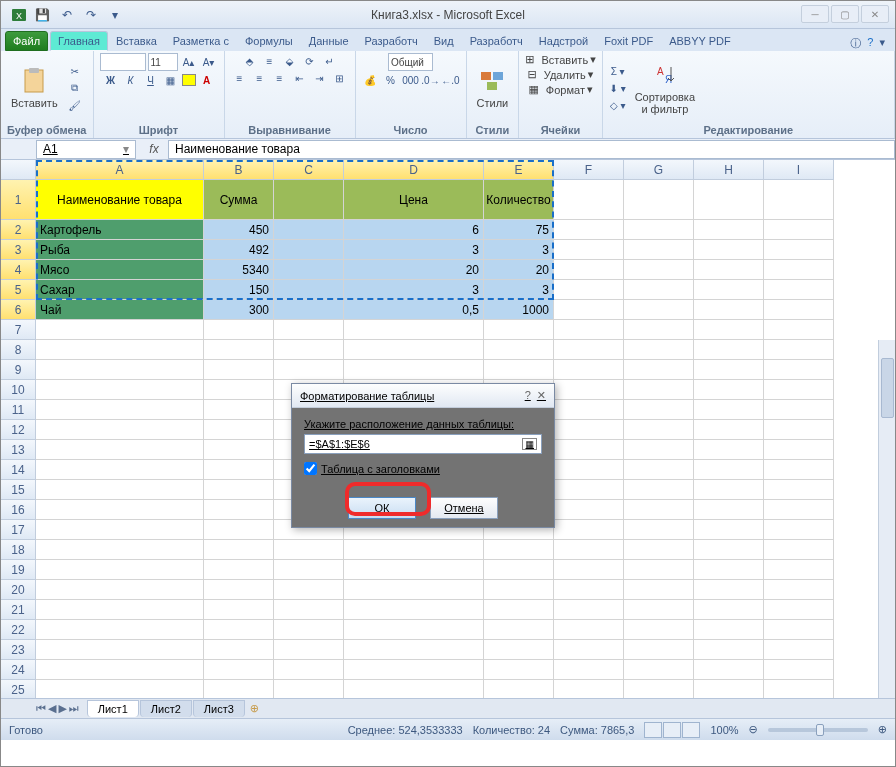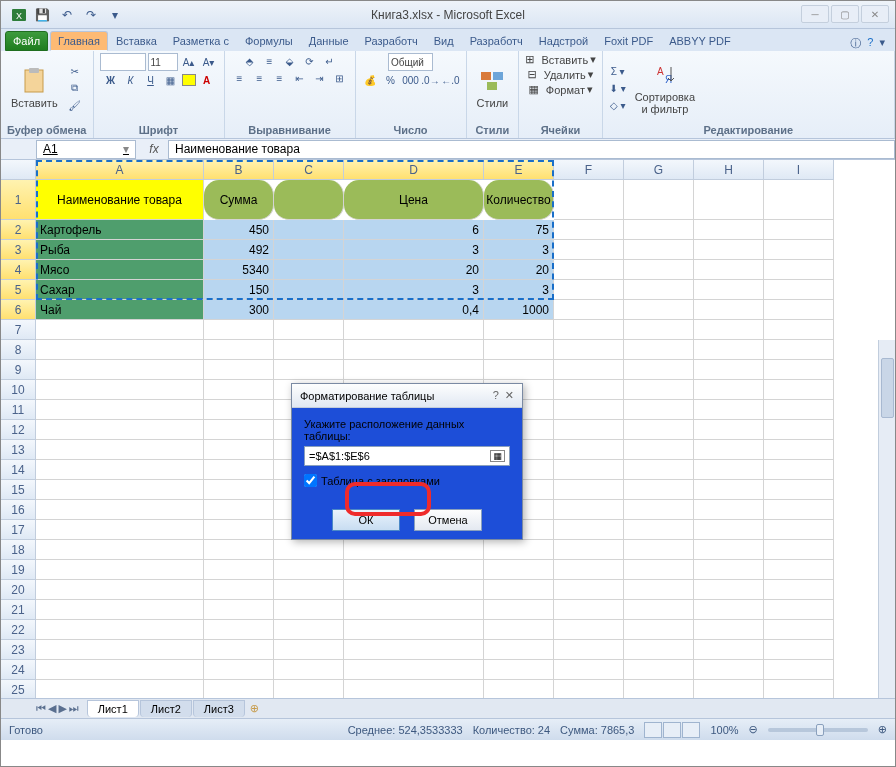--- a/index.html
+++ b/index.html
@@ -10,21 +10,21 @@
 .qat { display: flex; gap: 4px; margin-left: 8px; align-items: center; }
 .qat-btn { width: 20px; height: 20px; display: flex; align-items: center; justify-content: center; color: #3b5a8b; }
 .title-text { position: absolute; left: 50%; transform: translateX(-50%); color: #444; }
 .win-controls { position: absolute; right: 6px; top: 4px; display: flex; gap: 2px; }
 .win-btn { width: 28px; height: 18px; border: 1px solid #c4cfdd; background: #e8eef7; color: #888; font-size: 10px; display: flex; align-items: center; justify-content: center; border-radius: 2px; }
 
 
 .tabs { height: 22px; background: #dbe6f4; display: flex; align-items: flex-end; padding-left: 4px; font-size: 11px; color: #3b5a8b; }
 .tab { padding: 3px 7px; border: 1px solid transparent; cursor: default; }
 .tab.file { background: linear-gradient(#3d9b3d,#1f7d1f); color: #fff; border: 1px solid #1f6e1f; border-radius: 3px 3px 0 0; margin-right: 2px; }
-.tab.active { background: #fdba74; border: 1px solid #b6c5db; border-bottom: 1px solid #f5f9fd; border-radius: 3px 3px 0 0; }
+.tab.active { background: #5eead4; border: 1px solid #b6c5db; border-bottom: 1px solid #f5f9fd; border-radius: 3px 3px 0 0; }
 .help-icons { margin-left: auto; margin-right: 10px; display: flex; gap: 6px; color: #3b5a8b; font-size: 11px; }
 
 
 .ribbon { height: 88px; background: linear-gradient(#f5f9fd,#e6eef8); border-bottom: 1px solid #b6c5db; display: flex; font-size: 11px; color: #444; }
 .rgroup { border-right: 1px solid #c9d7e8; padding: 2px 6px; display: flex; flex-direction: column; justify-content: space-between; }
 .rgroup-body { display: flex; align-items: center; gap: 4px; flex: 1; }
 .rgroup-label { text-align: center; font-size: 11px; color: #5d7088; padding-top: 1px; font-weight: bold; }
 .big-btn { display: flex; flex-direction: column; align-items: center; gap: 2px; padding: 2px 4px; }
 .big-btn .icon { width: 28px; height: 28px; display: flex; align-items: center; justify-content: center; }
 .mini-btn { width: 18px; height: 16px; display: flex; align-items: center; justify-content: center; color: #3b5a8b; font-size: 10px; }
@@ -42,40 +42,40 @@
 .grid-wrap { position: relative; height: 538px; overflow: hidden; }
 .grid { display: grid; grid-template-columns: 35px 168px 70px 70px 140px 70px repeat(4,70px); font-size: 12px; }
 .gh { background: linear-gradient(#f3f7fc,#dfe9f5); border-right: 1px solid #c1cddd; border-bottom: 1px solid #c1cddd; height: 20px; display: flex; align-items: center; justify-content: center; color: #4a628a; }
 .gh.selcol { background: linear-gradient(#fff3b0,#ffe070); }
 .rh { background: linear-gradient(#f3f7fc,#dfe9f5); border-right: 1px solid #c1cddd; border-bottom: 1px solid #c1cddd; height: 20px; display: flex; align-items: center; justify-content: center; color: #4a628a; }
 .rh.selrow { background: linear-gradient(#fff3b0,#ffe070); }
 .cell { border-right: 1px solid #d4d4d4; border-bottom: 1px solid #d4d4d4; height: 20px; padding: 0 4px; display: flex; align-items: center; background: #fff; }
 .cell.right { justify-content: flex-end; }
 .hdr-row { height: 40px !important; }
 .hdr-yellow { background: #ffff00 !important; justify-content: center; }
-.hdr-green { background: #9bbb59 !important; justify-content: center; border-radius: 15px; }
+.hdr-green { background: #9bbb59 !important; justify-content: center; }
 .data-green { background: #4f9e6d !important; }
 .data-blue { background: #b8d6f0 !important; }
 
 
 .sheetbar { height: 20px; background: #e1e8f2; border-top: 1px solid #b6c5db; display: flex; align-items: center; font-size: 11px; padding-left: 35px; }
 .navarr { display: flex; gap: 2px; margin-right: 8px; color: #5a6f8f; }
 .sheet-tab { padding: 2px 10px; background: #fff; border: 1px solid #b6c5db; border-bottom: none; border-radius: 0 0 4px 4px; margin-right: 1px; }
 .sheet-tab.inactive { background: #d2ddec; }
 
 
 .statusbar { height: 22px; background: linear-gradient(#e6eef7,#cfdced); border-top: 1px solid #b6c5db; display: flex; align-items: center; font-size: 11px; padding: 0 8px; color: #3d587f; }
 .status-right { margin-left: auto; display: flex; align-items: center; gap: 10px; }
 .viewbtns { display: flex; gap: 1px; }
 .vb { width: 18px; height: 16px; border: 1px solid #9fb4cf; background: #e7eef7; }
 .zoom-track { width: 100px; height: 4px; background: #b7c7db; position: relative; border-radius: 2px; }
 .zoom-thumb { position: absolute; left: 48px; top: -4px; width: 8px; height: 12px; background: #e7eef7; border: 1px solid #8aa0bd; border-radius: 2px; }
 
 
-.dialog { position: absolute; left: 290px; top: 382px; width: 232px; background: #1d4ed8; border: 1px solid #7a8aa3; box-shadow: 2px 2px 8px rgba(0,0,0,0.3); font-size: 11px; }
+.dialog { position: absolute; left: 290px; top: 382px; width: 264px; background: #737373; border: 1px solid #7a8aa3; box-shadow: 2px 2px 8px rgba(0,0,0,0.3); font-size: 11px; text-decoration: underline; }
 .dlg-title { height: 24px; background: linear-gradient(#fdfefe,#e1e8f2); display: flex; align-items: center; padding: 0 8px; border-bottom: 1px solid #c3cddb; }
 .dlg-tc { margin-left: auto; display: flex; gap: 6px; color: #666; }
 .dlg-body { padding: 10px 12px; }
 .dlg-input { width: 100%; height: 20px; border: 1px solid #8aa0bd; background: #fff; padding: 0 4px; font-size: 11px; margin: 4px 0 8px; display: flex; align-items: center; justify-content: space-between; }
 .dlg-check { display: flex; align-items: center; gap: 4px; margin-bottom: 12px; }
 .dlg-btns { display: flex; justify-content: center; gap: 14px; padding-bottom: 8px; }
 .dlg-btn { width: 68px; height: 22px; border: 1px solid #8aa0bd; background: linear-gradient(#fdfdfd,#e4e9f1); font-size: 11px; }
 .dlg-btn.ok { border: 1px solid #4a88c7; background: linear-gradient(#eaf3fc,#c8ddf2); }
 .ok-highlight { position: absolute; border: 4px solid #ef2b2b; border-radius: 10px; pointer-events: none; }
 
@@ -321,21 +321,21 @@
       <div class="cell data-blue right">3</div>
       <div class="cell data-blue right">3</div>
       <div class="cell"></div>
       <div class="cell"></div>
       <div class="cell"></div>
       <div class="cell"></div>
       <div class="rh selrow">6</div>
       <div class="cell data-green">Чай</div>
       <div class="cell data-blue right">300</div>
       <div class="cell data-blue"></div>
-      <div class="cell data-blue right">0,4</div>
+      <div class="cell data-blue right">0,5</div>
       <div class="cell data-blue right">1000</div>
       <div class="cell"></div>
       <div class="cell"></div>
       <div class="cell"></div>
       <div class="cell"></div>
       <div class="rh">7</div>
       <div class="cell"></div>
       <div class="cell"></div>
       <div class="cell"></div>
       <div class="cell"></div>

